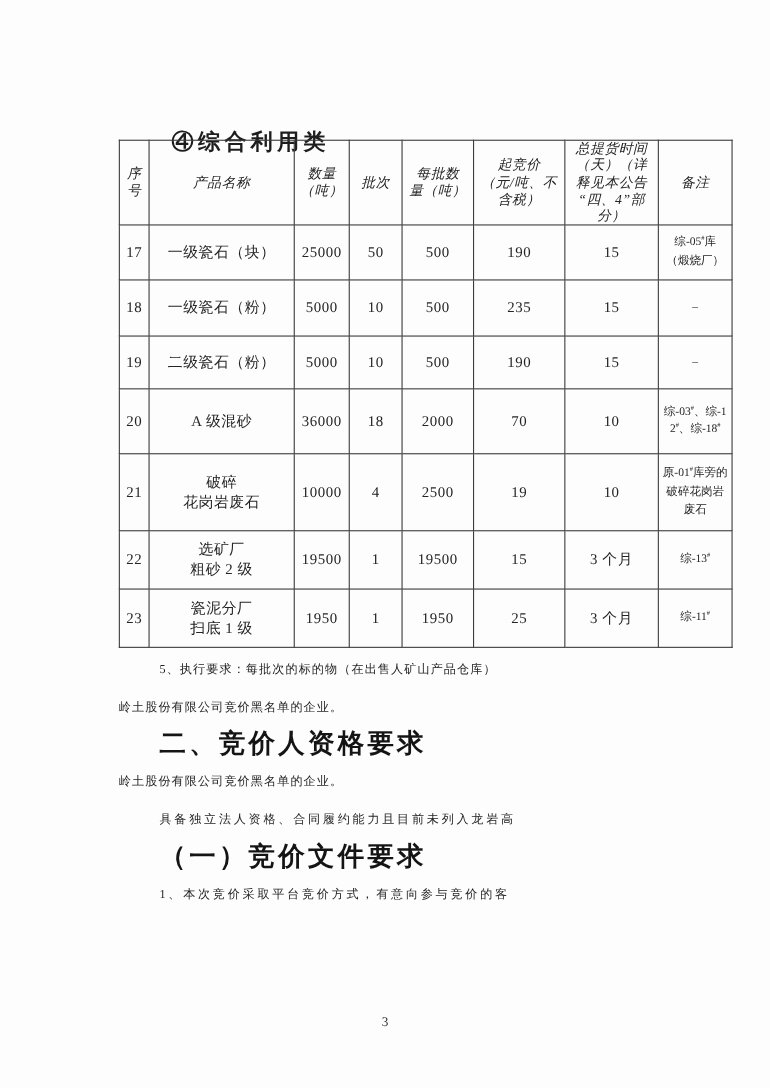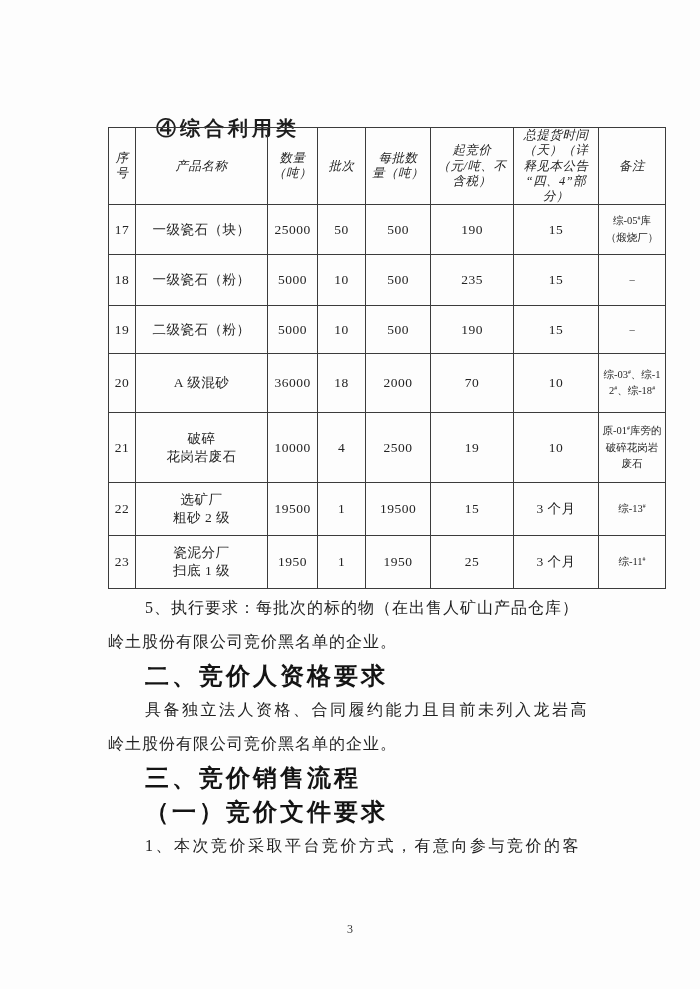--- a/index.html
+++ b/index.html
@@ -78,21 +78,21 @@
   .text-block {
     position: absolute;
     left: 108px;
     top: 591px;
     width: 566px;
   }
   .line {
     height: 34px;
     display: flex;
     align-items: center;
-    font-size: 16px;
+    font-size: 11px;
     color: #1f1f1f;
   }
   .line.indent { padding-left: 37px; }
   .line.body { font-family: "Liberation Serif", "DejaVu Serif", serif; }
   .line.ls-a { letter-spacing: 1px; }
   .line.ls-b { letter-spacing: 2.5px; }
   .line.heading {
     font-family: "Liberation Sans", "DejaVu Sans", sans-serif;
     font-weight: bold;
     font-size: 24px;
@@ -224,22 +224,21 @@
           <td>3 个月</td>
           <td>综-11<sup>#</sup></td>
         </tr>
       </tbody>
   </table>
 
   <div class="text-block">
     <div class="line body ls-a indent">5、执行要求：每批次的标的物（在出售人矿山产品仓库）</div>
     <div class="line body ls-a">岭土股份有限公司竞价黑名单的企业。</div>
     <div class="line heading indent">二、竞价人资格要求</div>
+    <div class="line body ls-a">岭土股份有限公司竞价黑名单的企业。</div>
     <div class="line body ls-b indent">具备独立法人资格、合同履约能力且目前未列入龙岩高</div>
-    <div class="line body ls-a">岭土股份有限公司竞价黑名单的企业。</div>
-    <div class="line heading indent">三、竞价销售流程</div>
     <div class="line heading indent">（一）竞价文件要求</div>
     <div class="line body ls-b indent">1、本次竞价采取平台竞价方式，有意向参与竞价的客</div>
   </div>
 
   <div class="page-number">3</div>
 
 </div>
 
 </body></html>

